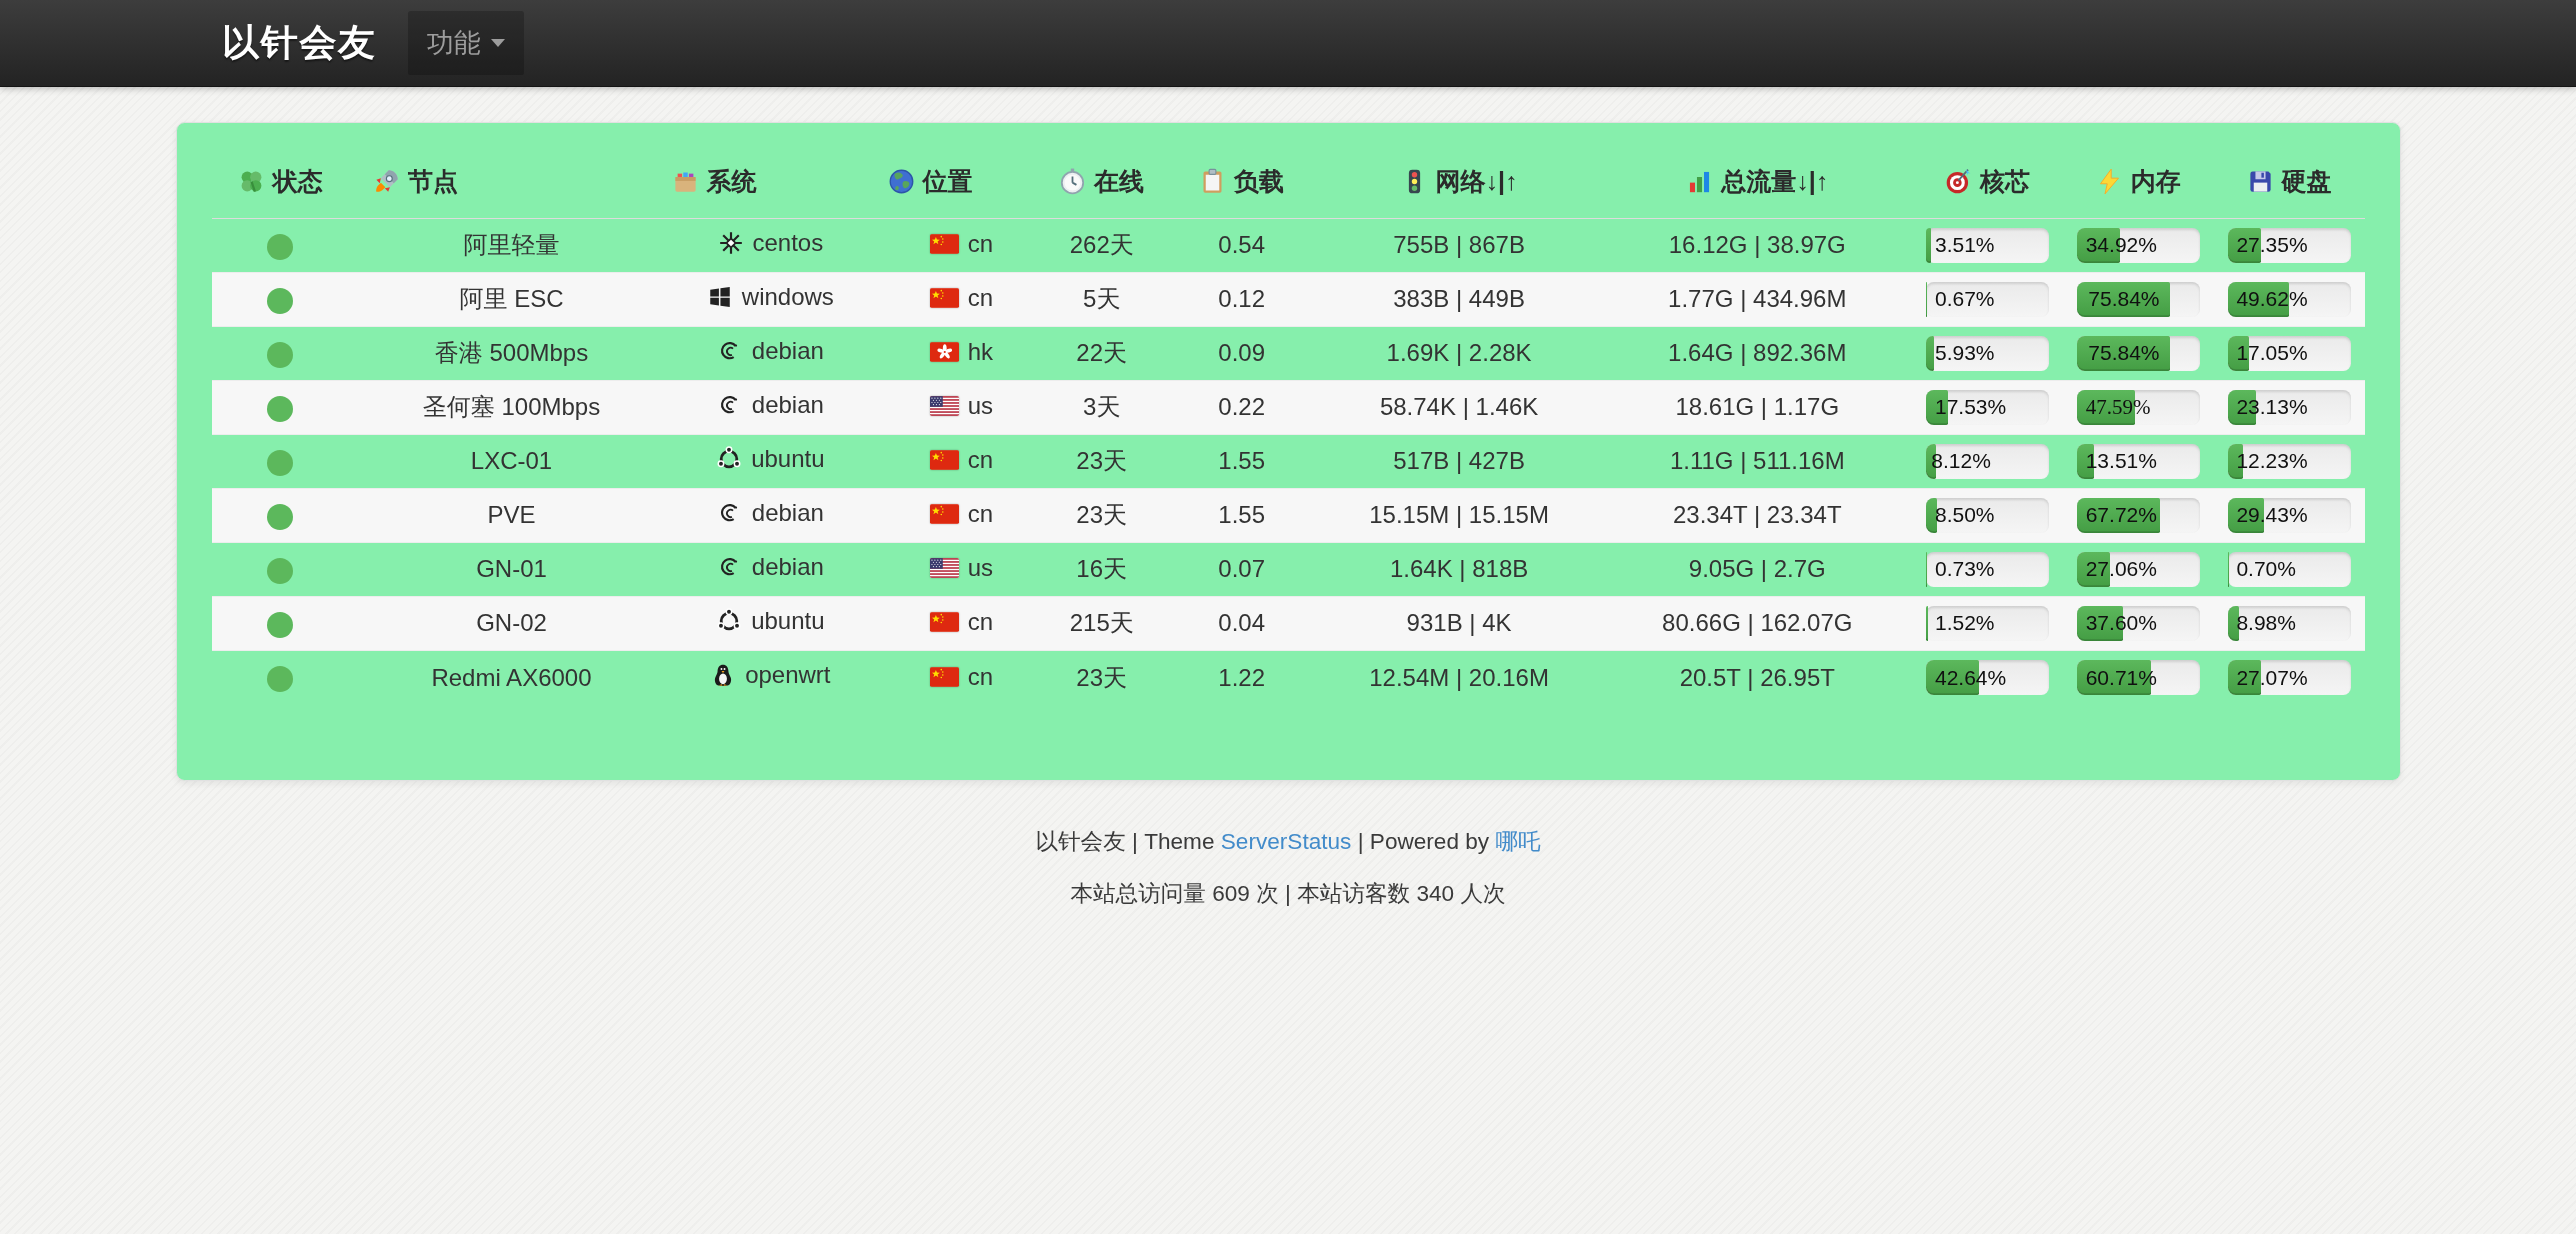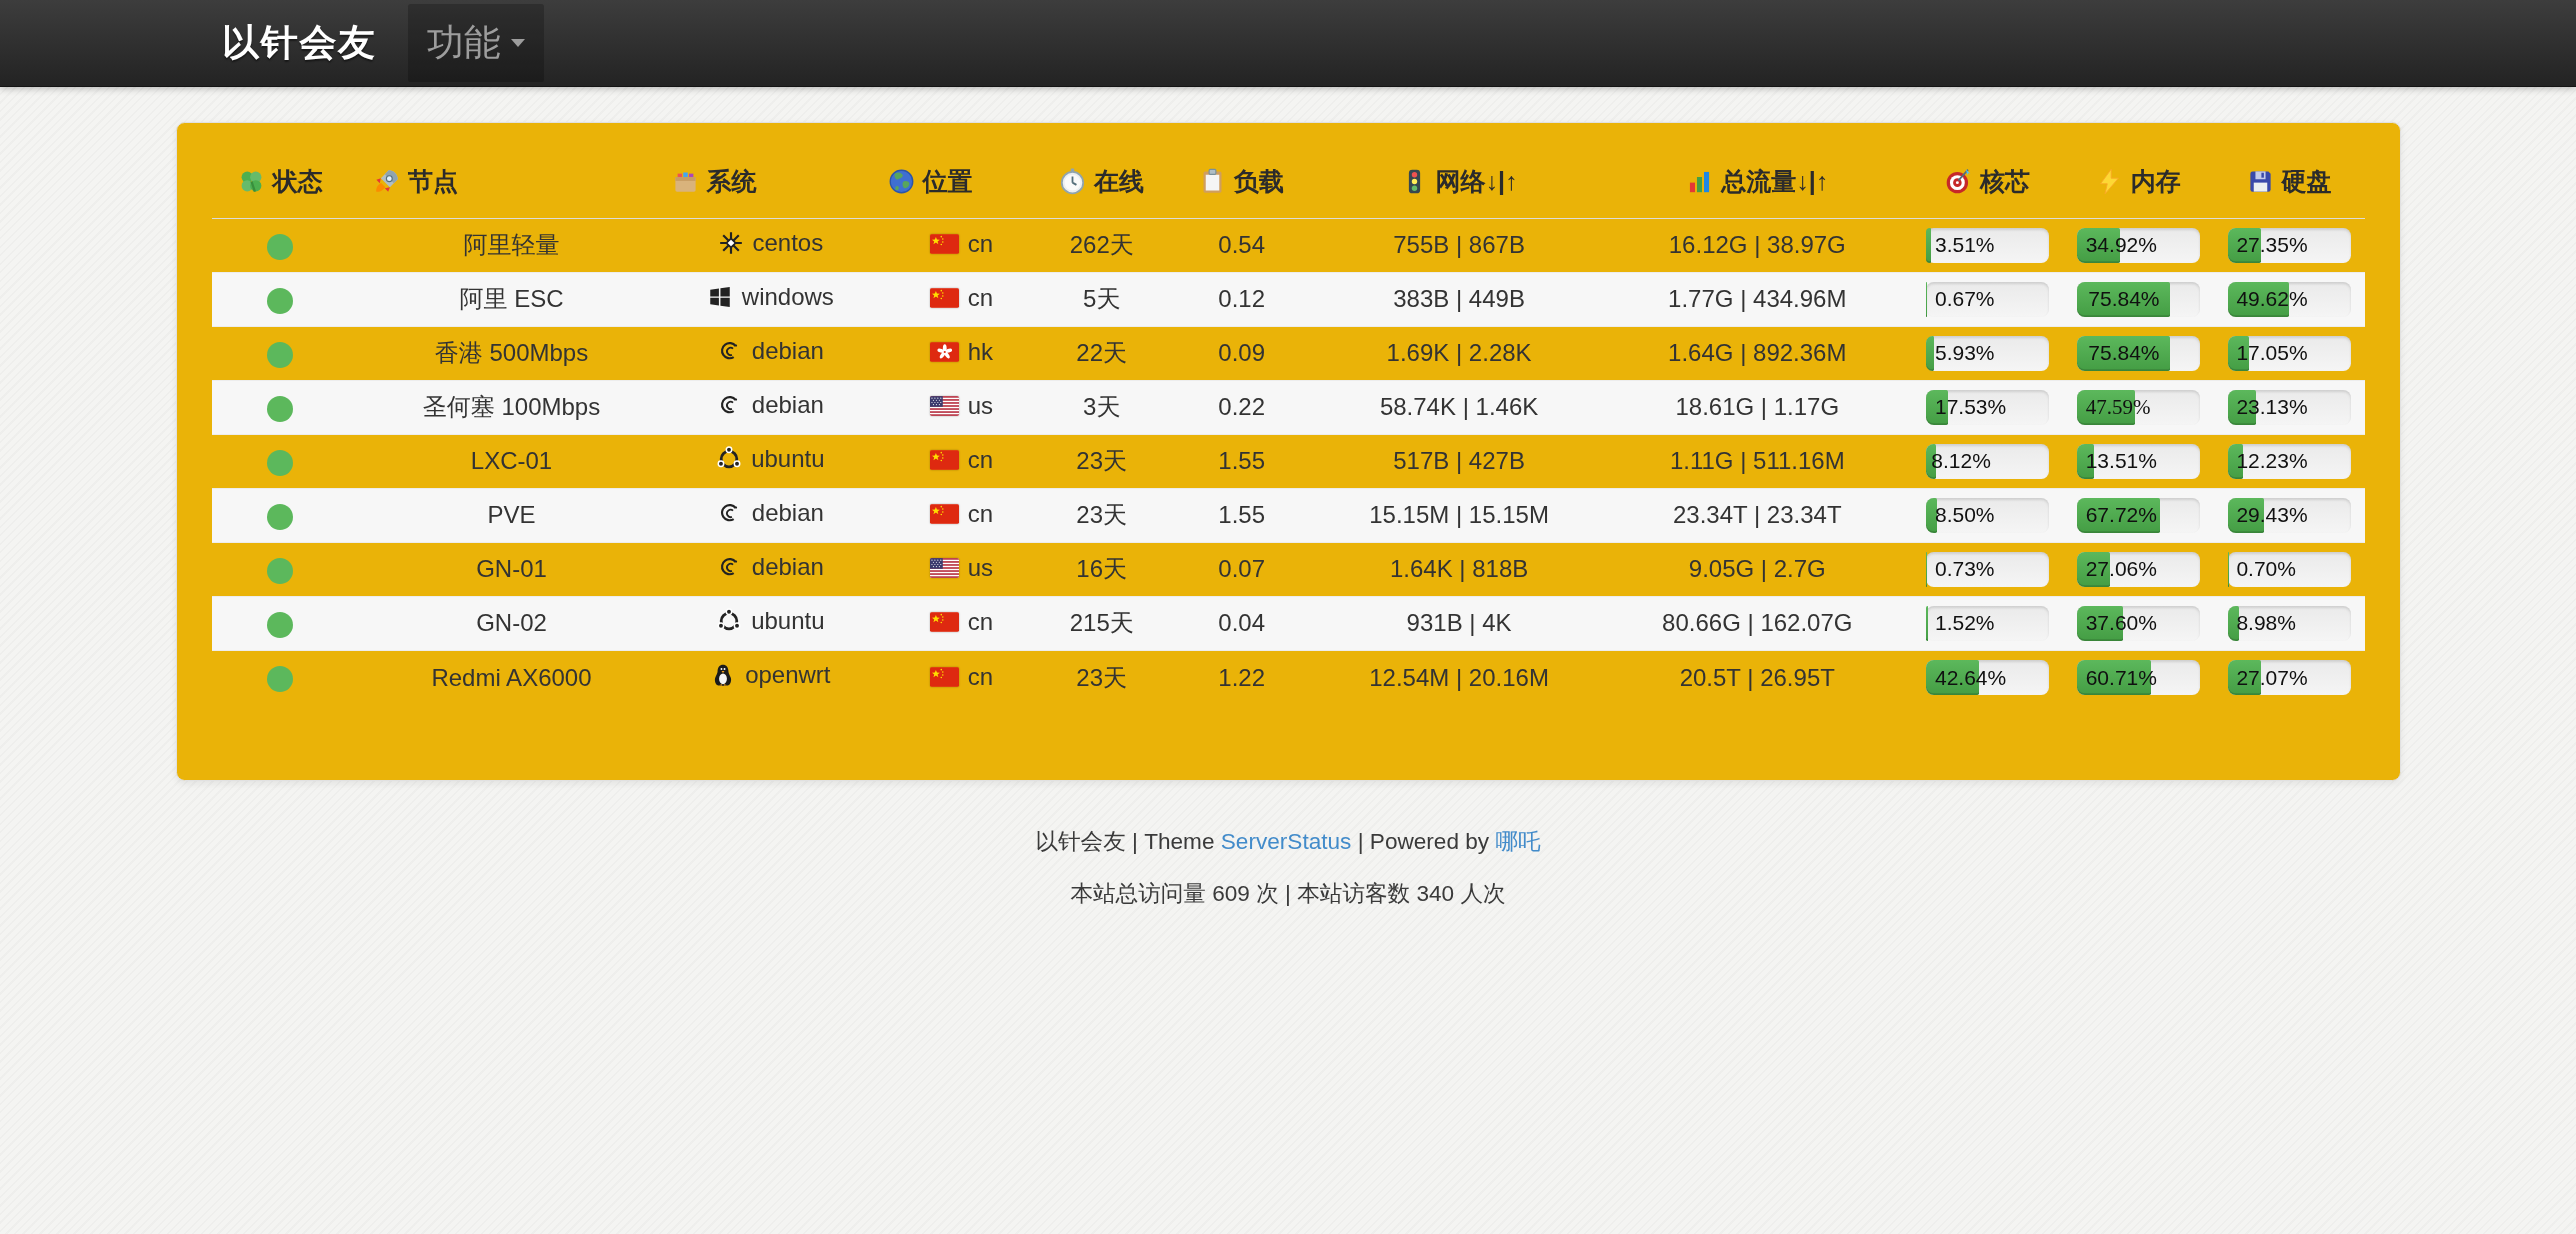--- a/index.html
+++ b/index.html
@@ -22,30 +22,30 @@
   }
   .brand {
     color:#ffffff; font-size:37px; font-weight:700; letter-spacing:1.7px;
     text-shadow:0 1.7px 1.7px rgba(0,0,0,.45); cursor:pointer;
   }
   .nav-item {
     margin-left:31px; display:flex; align-items:center;
     background:rgba(0,0,0,.22); border-radius:2.6px;
     padding:14px 19px; cursor:pointer;
   }
-  .nav-item .nav-label { color:#9d9d9d; font-size:37px; }
+  .nav-item .nav-label { color:#9d9d9d; font-size:27px; }
   .caret {
     width:0; height:0; margin-left:10.4px;
     border-left:7.8px solid transparent; border-right:7.8px solid transparent;
     border-top:8.7px solid #9d9d9d;
   }
   
   .card {
     width:2225px; margin:35px auto 0;
-    background:#eab308; border:0.9px solid #e1e1e1; border-radius:8.7px;
+    background:#86efac; border:0.9px solid #e1e1e1; border-radius:8.7px;
     box-shadow:0 2.6px 7px rgba(0,0,0,.07);
     padding:26px 35px 76px;
   }
   table.status-table { width:100%; border-collapse:collapse; table-layout:fixed; }
   .status-table thead th {
     font-size:25px; font-weight:700; color:#2b2b2b;
     padding:15.6px 0 17.4px; border-bottom:1.7px solid #dcdcdc;
     text-align:center; white-space:nowrap;
   }
   .status-table thead th.h-left { text-align:left; }

